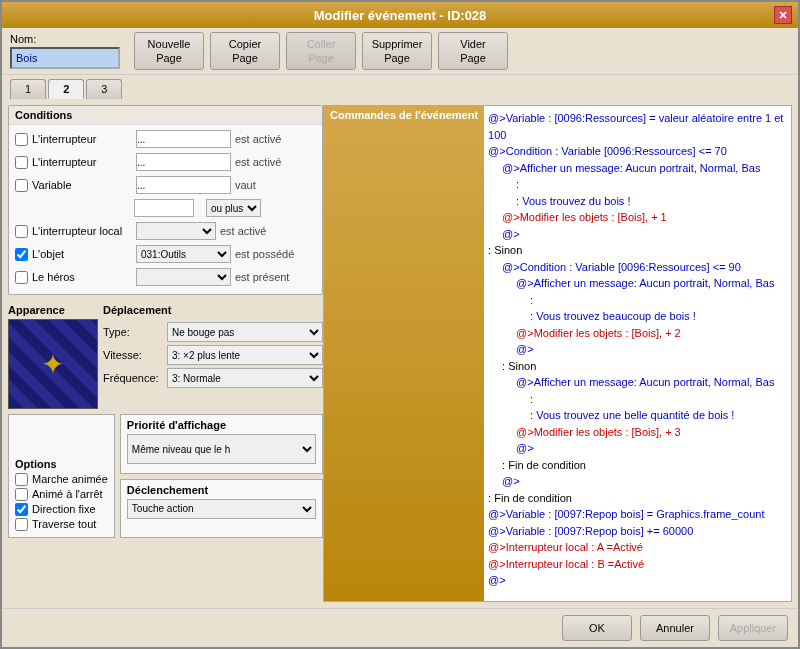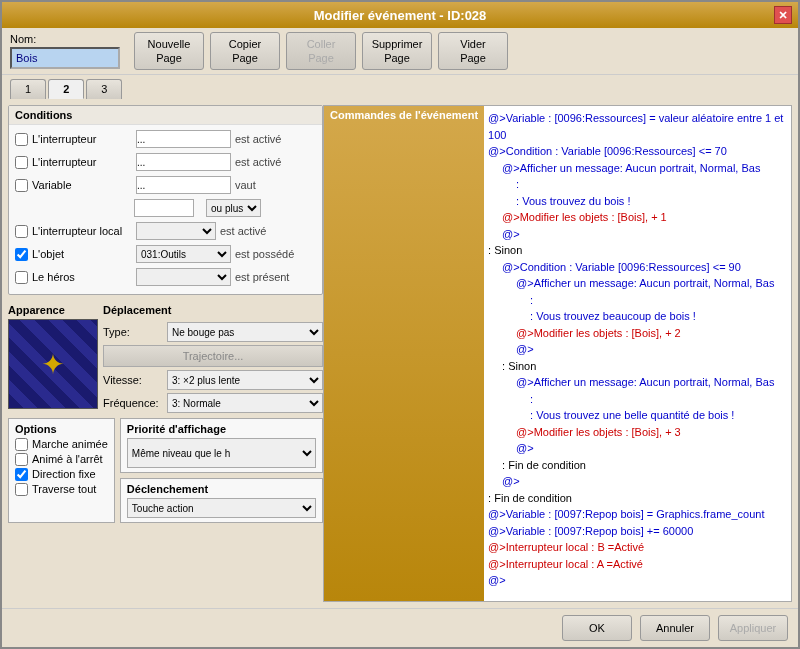--- a/index.html
+++ b/index.html
@@ -255,20 +255,21 @@
     }
     .options-box {
       border: 1px solid #aaa;
       background: #f8f8f8;
       padding: 4px 6px;
     }
     .options-title {
       font-weight: bold;
       font-size: 11px;
       margin-bottom: 3px;
+      margin-top: 39px;
     }
     .opt-row {
       display: flex;
       gap: 4px;
       margin-bottom: 2px;
     }
     .priority-box {
       border: 1px solid #aaa;
       background: #f8f8f8;
       padding: 4px 6px;
@@ -416,21 +417,20 @@
           </div>
         </div>
         <div class="movement-box">
           <div style="font-weight:bold; font-size:11px; margin-bottom:3px;">Déplacement</div>
           <div class="move-row">
             <span class="move-label">Type:</span>
             <select class="move-select">
               <option>Ne bouge pas</option>
             </select>
           </div>
-          <button class="traj-btn">Trajectoire...</button>
           <div class="move-row">
             <span class="move-label">Vitesse:</span>
             <select class="move-select">
               <option>3: ×2 plus lente</option>
             </select>
           </div>
           <div class="move-row">
             <span class="move-label">Fréquence:</span>
             <select class="move-select">
               <option>3: Normale</option>
@@ -497,22 +497,22 @@
           <div class="command-line" style="padding-left: 28px;"><span class="cmd-blue">@&gt;Afficher un message: Aucun portrait, Normal, Bas</span></div>
           <div class="command-line" style="padding-left: 42px;"><span class="cmd-blue">:</span></div>
           <div class="command-line" style="padding-left: 42px;"><span class="cmd-blue">: Vous trouvez une belle quantité de bois !</span></div>
           <div class="command-line" style="padding-left: 28px;"><span class="cmd-red">@&gt;Modifier les objets : [Bois], + 3</span></div>
           <div class="command-line" style="padding-left: 28px;"><span class="cmd-blue">@&gt;</span></div>
           <div class="command-line" style="padding-left: 14px;"><span class="">: Fin de condition</span></div>
           <div class="command-line" style="padding-left: 14px;"><span class="cmd-blue">@&gt;</span></div>
           <div class="command-line" style="padding-left: 0px;"><span class="">: Fin de condition</span></div>
           <div class="command-line" style="padding-left: 0px;"><span class="cmd-blue">@&gt;Variable : [0097:Repop bois] = Graphics.frame_count</span></div>
           <div class="command-line" style="padding-left: 0px;"><span class="cmd-blue">@&gt;Variable : [0097:Repop bois] += 60000</span></div>
+          <div class="command-line" style="padding-left: 0px;"><span class="cmd-red">@&gt;Interrupteur local : A =Activé</span></div>
           <div class="command-line" style="padding-left: 0px;"><span class="cmd-red">@&gt;Interrupteur local : B =Activé</span></div>
-          <div class="command-line" style="padding-left: 0px;"><span class="cmd-red">@&gt;Interrupteur local : A =Activé</span></div>
           <div class="command-line" style="padding-left: 0px;"><span class="cmd-blue">@&gt;</span></div>
         </div>
     </div>
   </div>
 
   <div class="footer">
     <button class="footer-btn">OK</button>
     <button class="footer-btn">Annuler</button>
     <button class="footer-btn disabled">Appliquer</button>
   </div>

